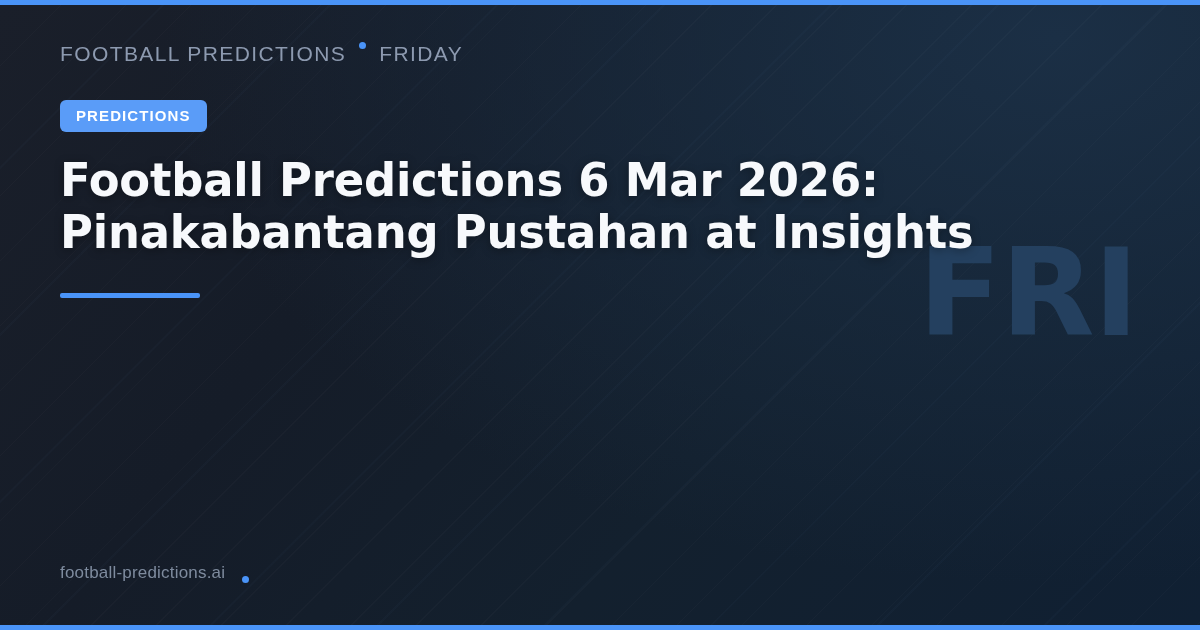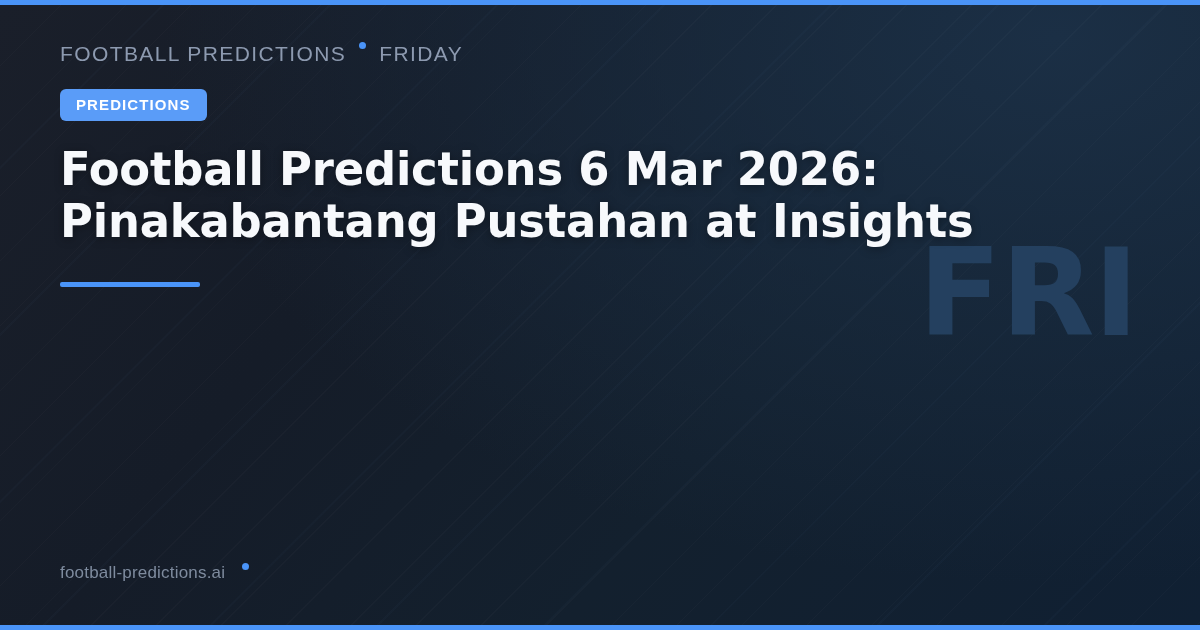--- a/index.html
+++ b/index.html
@@ -95,21 +95,21 @@
     width:7px;
     height:7px;
     border-radius:50%;
     background:#4a94f8;
     flex:0 0 auto;
     display:inline-block;
   }
 
   .badge {
     display:inline-block;
-    margin-top:21px;
+    margin-top:32px;
     background:#5a9cf8;
     color:#ffffff;
     font-size:15px;
     font-weight:700;
     letter-spacing:1.1px;
     padding:8px 16px 9px 16px;
     border-radius:6px;
     line-height:1;
   }
 
@@ -134,21 +134,21 @@
     border-radius:2px;
     background:#4a94f8;
   }
 
   .footer {
     position:absolute;
     left:60px;
     bottom:47px;
     z-index:4;
     display:flex;
-    align-items:flex-start;
+    align-items:flex-end;
     gap:17px;
     color:#7e8b9e;
     font-size:17px;
     letter-spacing:0.2px;
   }
   .footer .dot {
     width:7px;
     height:7px;
     border-radius:50%;
     background:#4a94f8;

